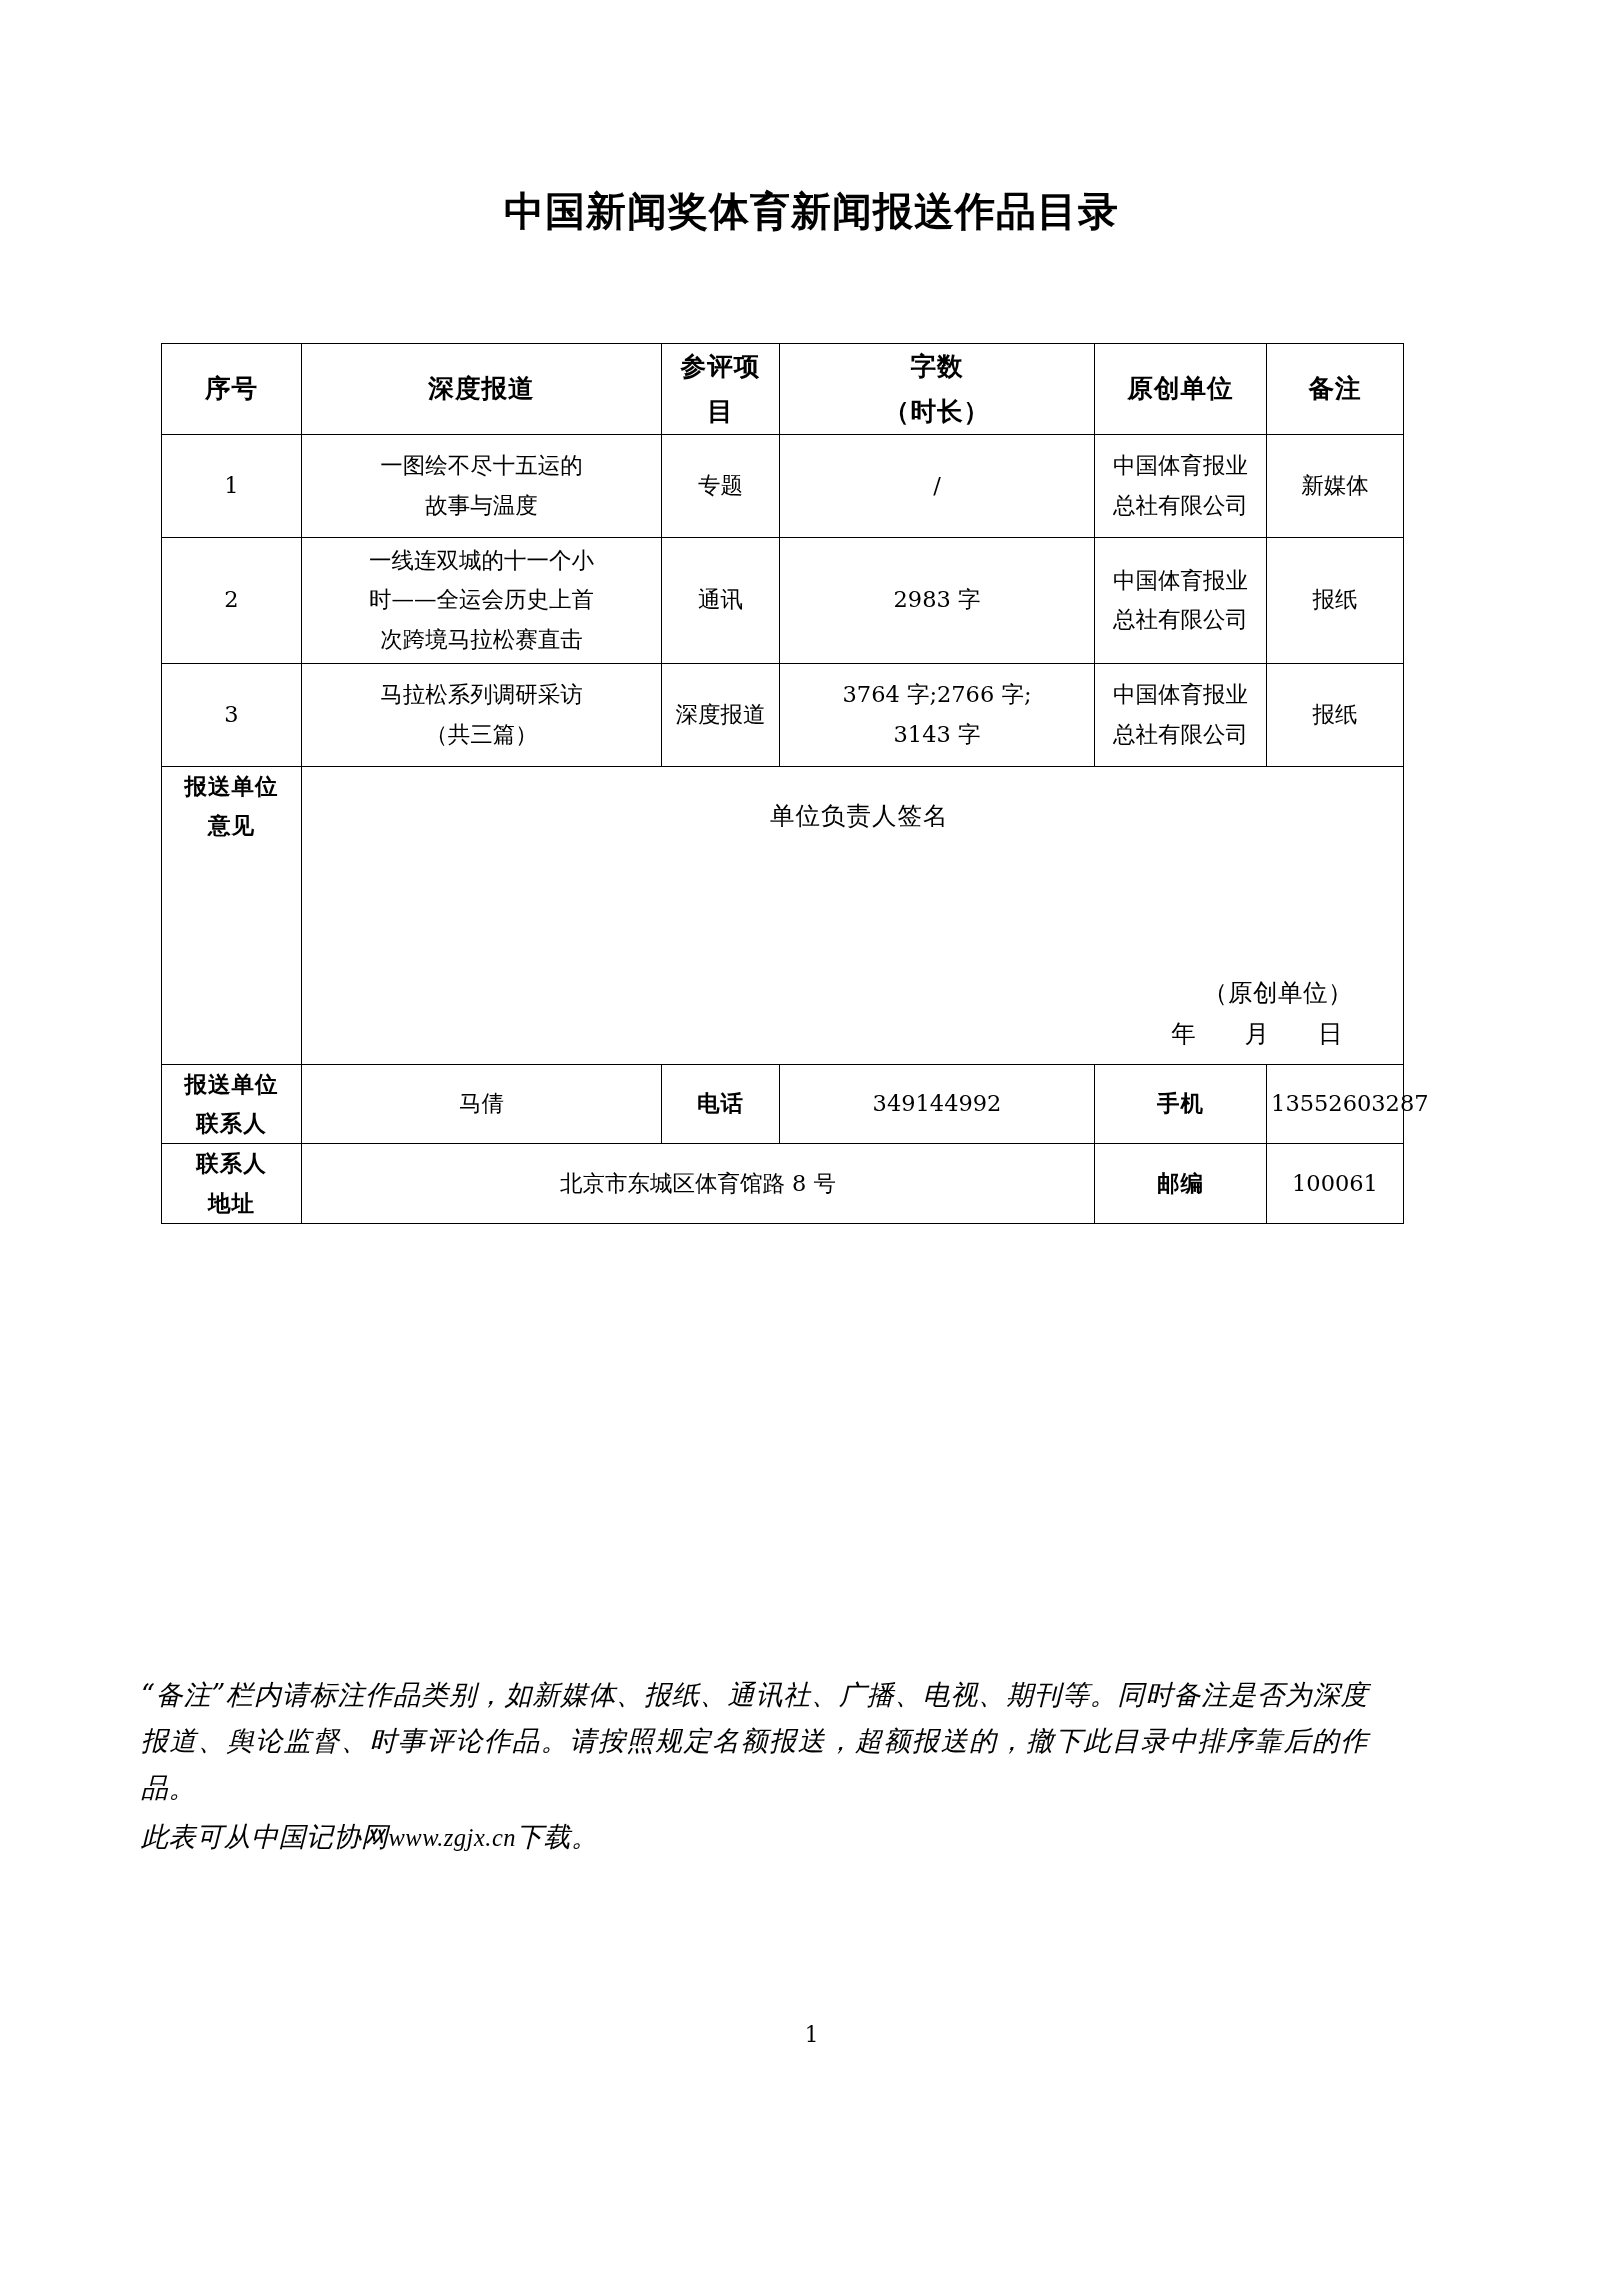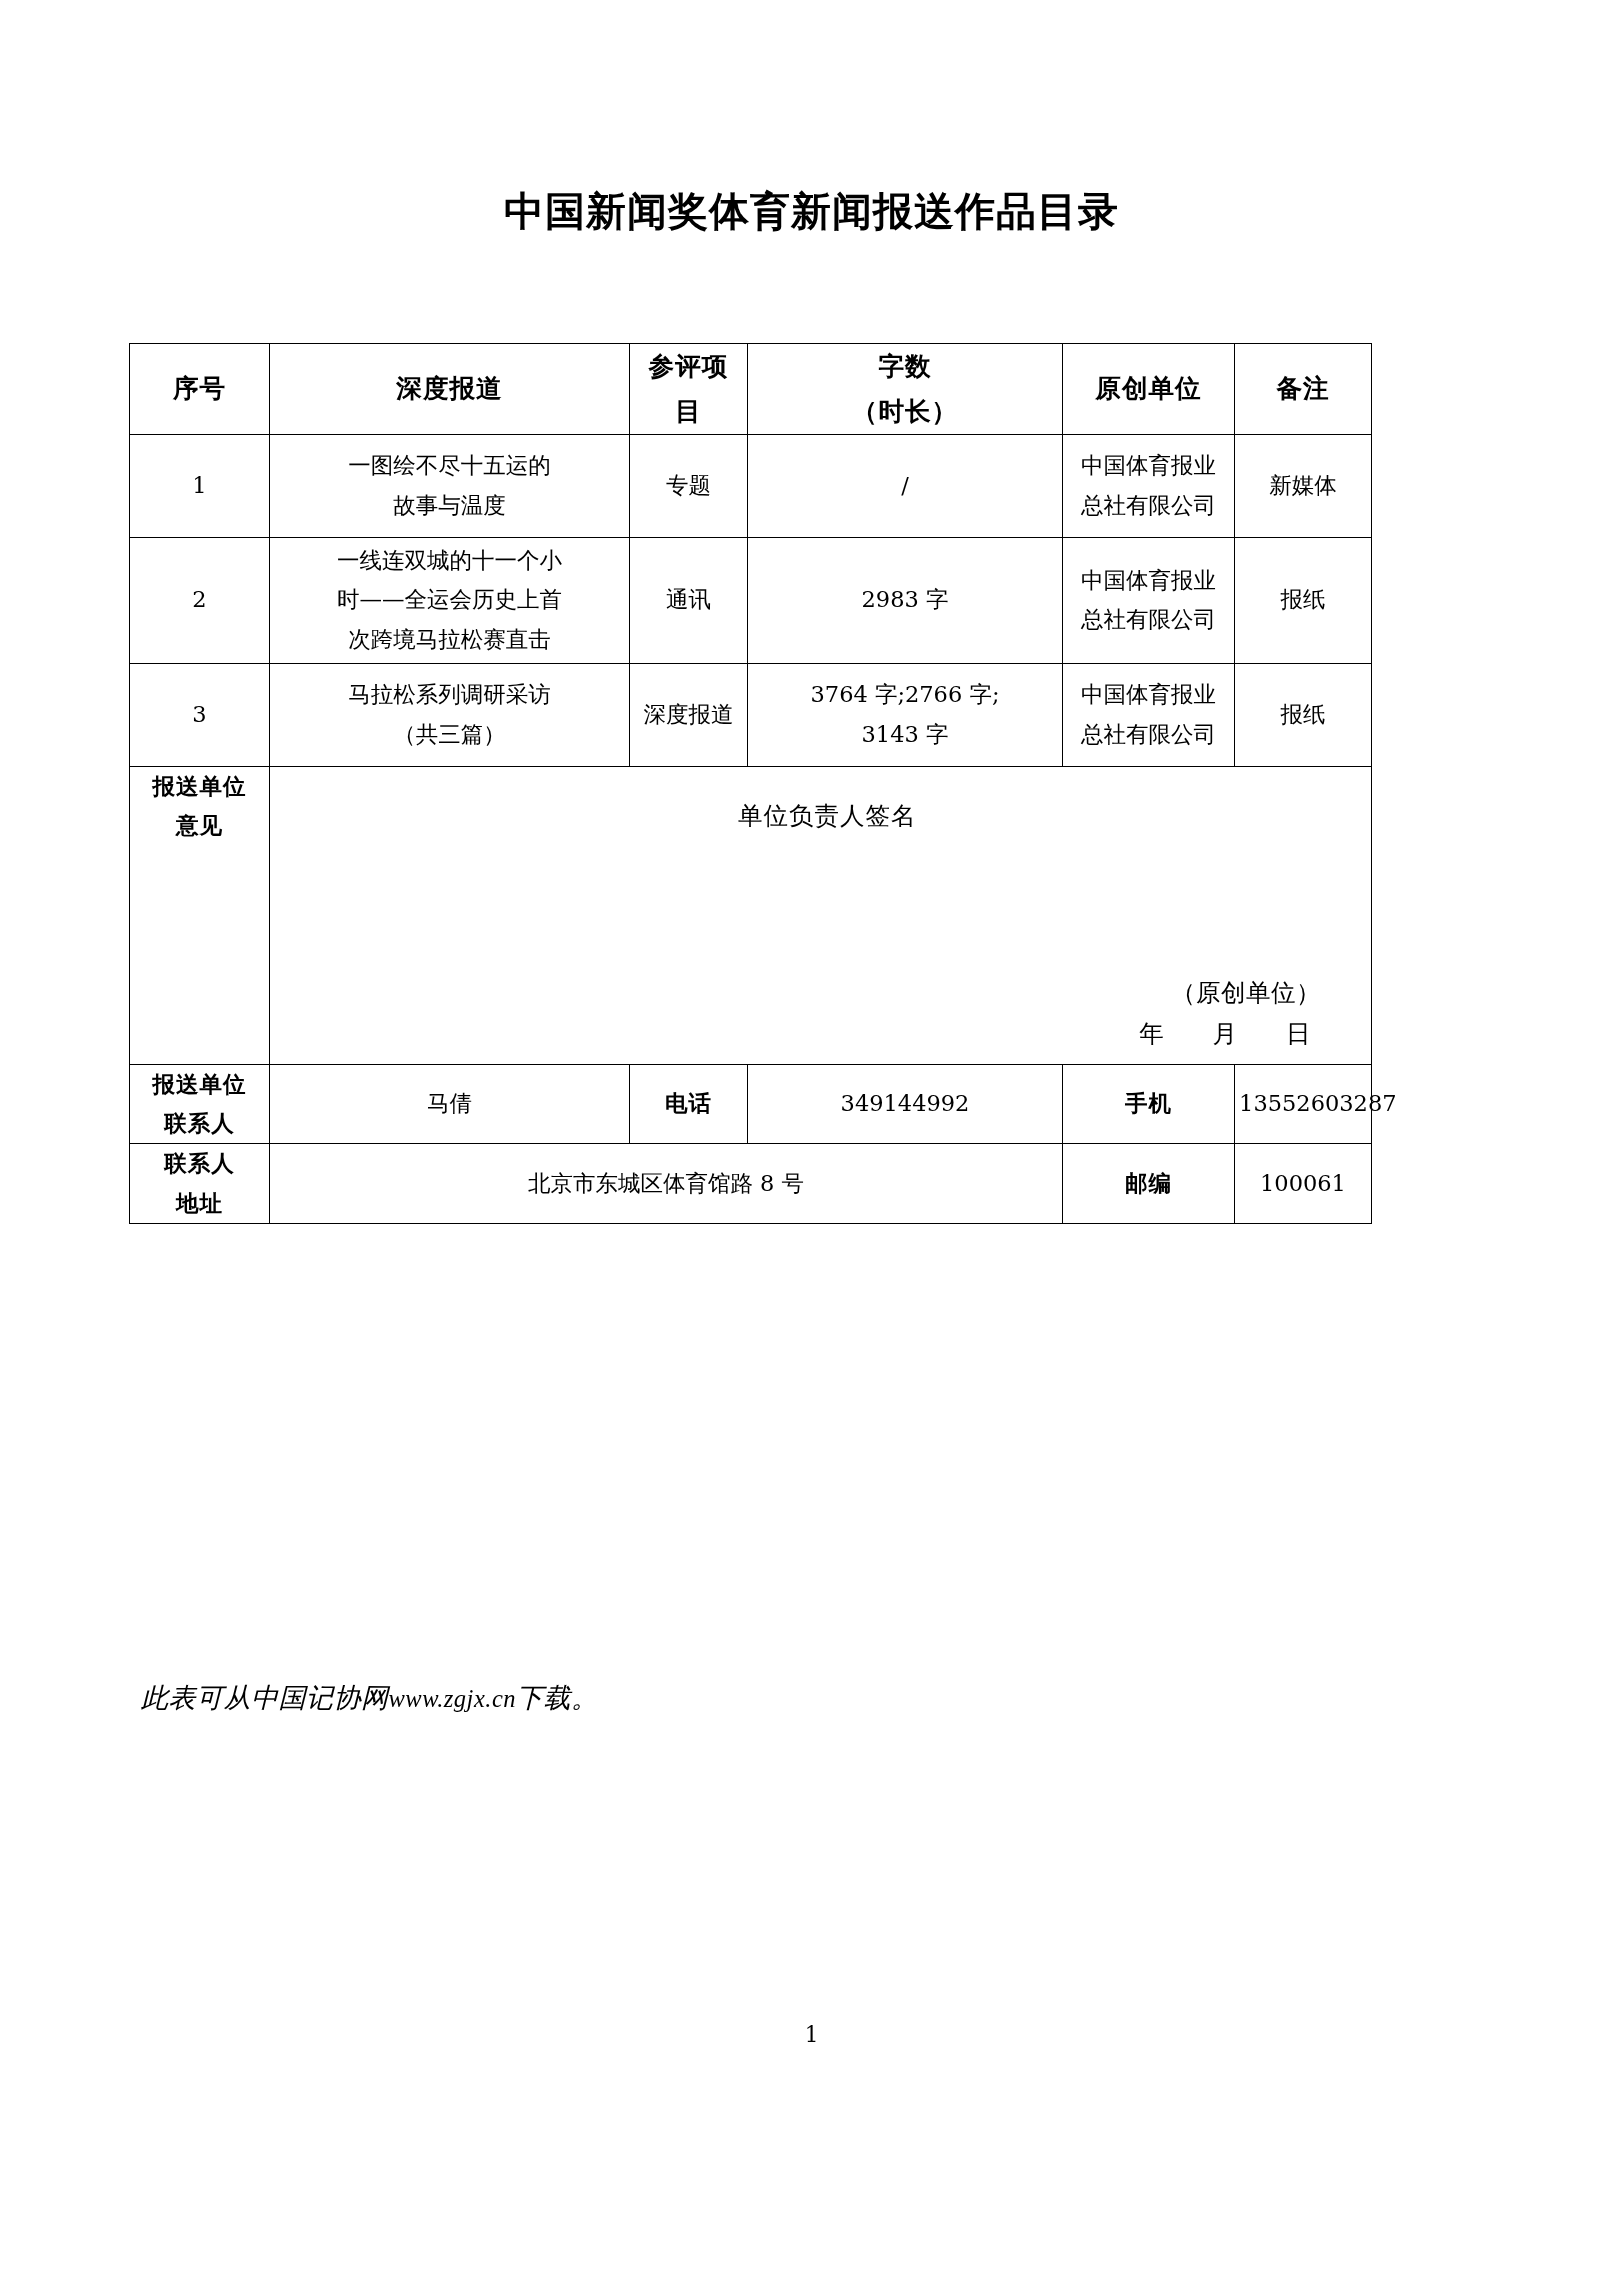--- a/index.html
+++ b/index.html
@@ -41,20 +41,21 @@
   .tbl-wrap{
     position:absolute;
     left:129px;
     top:343px;
     width:1241px;
   }
   table.form{
     border-collapse:collapse;
     width:1241px;
     table-layout:fixed;
+    margin-left:32px;
   }
   table.form td{
     border:1px solid #000;
     text-align:center;
     vertical-align:middle;
     padding:0 4.1px;
     font-size:22.5px;
     line-height:1.75;
     font-family:"DejaVu Serif","Liberation Serif",serif;
   }
@@ -278,19 +279,20 @@
       <td class="ct-val" colspan="3">北京市东城区体育馆路 8 号</td>
       <td class="ct-key">邮编</td>
       <td class="ct-val">100061</td>
     </tr>
 
   </tbody>
       </table>
   </div>
 
   <div class="notes">
+    <p class="n1">“备注”栏内请标注作品类别，如新媒体、报纸、通讯社、广播、电视、期刊等。同时备注是否为深度报道、舆论监督、时事评论作品。请按照规定名额报送，超额报送的，撤下此目录中排序靠后的作品。</p>
     <p class="n2"><span>此表可从中国记协网</span><span class="url">www.zgjx.cn</span><span>下载。</span></p>
   </div>
 
   <div class="page-num">1</div>
 
 </div>
 
 
 </body></html>

